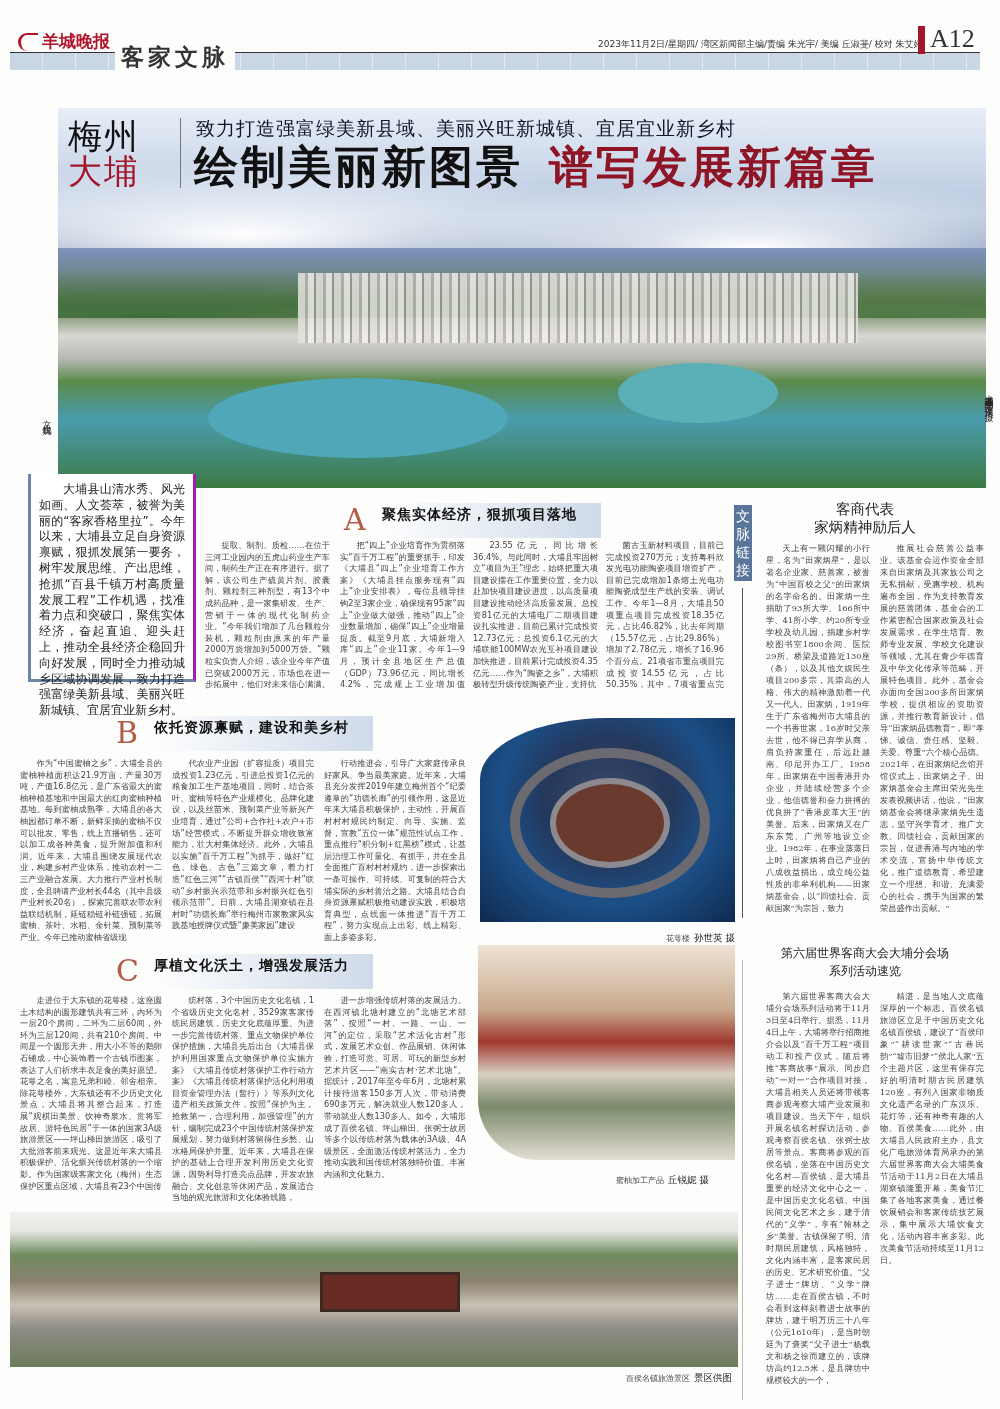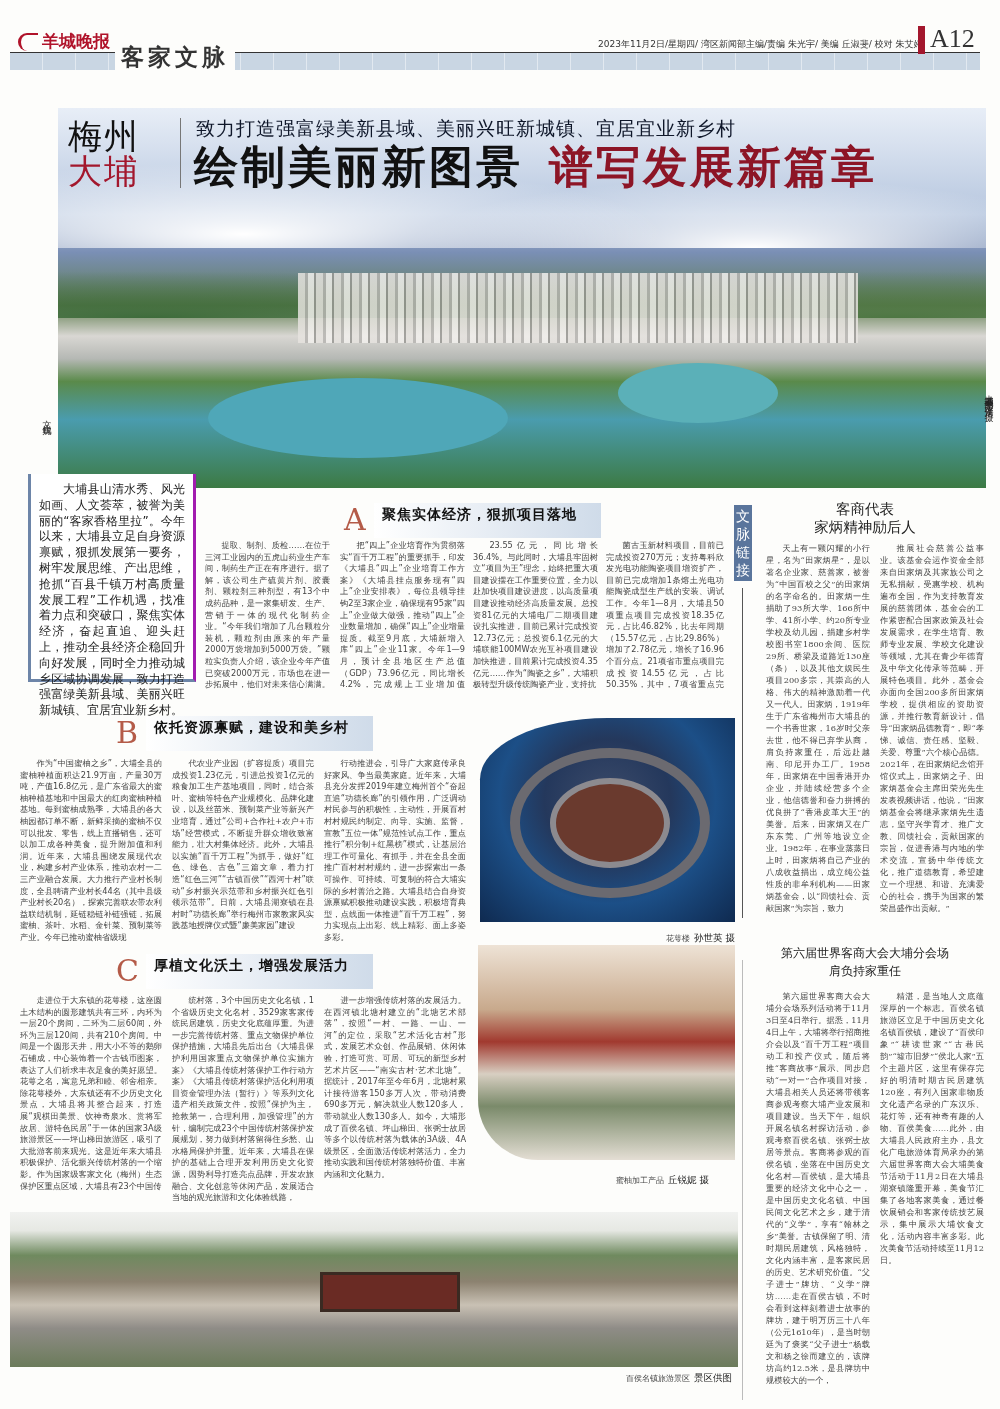--- a/index.html
+++ b/index.html
@@ -108,21 +108,21 @@
   <span class="sec-letter">B</span>
   <span class="sec-title">依托资源禀赋，建设和美乡村</span>
 </div>
 <div class="col" style="left:20px;top:758px;width:142px;height:190px">
     <p>作为“中国蜜柚之乡”，大埔全县的蜜柚种植面积达21.9万亩，产量30万吨，产值16.8亿元，是广东省最大的蜜柚种植基地和中国最大的红肉蜜柚种植基地。每到蜜柚成熟季，大埔县的各大柚园都订单不断，新鲜采摘的蜜柚不仅可以批发、零售，线上直播销售，还可以加工成各种美食，提升附加值和利润。近年来，大埔县围绕发展现代农业，构建乡村产业体系，推动农村一二三产业融合发展。大力推行产业村长制度，全县聘请产业村长44名（其中县级产业村长20名），探索完善联农带农利益联结机制，延链稳链补链强链，拓展蜜柚、茶叶、水稻、金针菜、预制菜等产业。今年已推动蜜柚省级现</p>
   </div>
 <div class="col" style="left:172px;top:758px;width:142px;height:190px">
     <p>代农业产业园（扩容提质）项目完成投资1.23亿元，引进总投资1亿元的粮食加工生产基地项目，同时，结合茶叶、蜜柚等特色产业规模化、品牌化建设，以及丝苗米、预制菜产业等新兴产业培育，通过“公司+合作社+农户+市场”经营模式，不断提升群众增收致富能力，壮大村集体经济。此外，大埔县以实施“百千万工程”为抓手，做好“红色、绿色、古色”三篇文章，着力打造“红色三河”“古镇百侯”“西河十村”联动“乡村振兴示范带和乡村振兴红色引领示范带”。日前，大埔县湖寮镇在县村时“功德长廊”举行梅州市家教家风实践基地授牌仪式暨“廉美家园”建设</p>
   </div>
 <div class="col" style="left:324px;top:758px;width:142px;height:190px">
-    <p>行动推进会，引导广大家庭传承良好家风、争当最美家庭。近年来，大埔县充分发挥2019年建立梅州首个“奋起直追“功德长廊”的引领作用，广泛调动村民参与的积极性，主动性，开展百村村村规民约制定、向导、实施、监督，宣教“五位一体”规范性试点工作，重点推行“积分制+红黑榜”模式，让基层治理工作可量化、有抓手，并在全县全面推广百村村村规约，进一步探索出一条可操作、可持续、可复制的符合大埔实际的乡村善治之路。大埔县结合自身资源禀赋积极推动建设实践，积极培育典型，点线面一体推进“百千万工程”，努力实现点上出彩、线上精彩、面上多姿多彩。</p>
+    <p>行动推进会，引导广大家庭传承良好家风、争当最美家庭。近年来，大埔县充分发挥2019年建立梅州首个“纪委遵章的“功德长廊”的引领作用，这是近年来大埔县积极保护，主动性，开展百村村村规民约制定、向导、实施、监督，宣教“五位一体”规范性试点工作，重点推行“积分制+红黑榜”模式，让基层治理工作可量化、有抓手，并在全县全面推广百村村村规约，进一步探索出一条可操作、可持续、可复制的符合大埔实际的乡村善治之路。大埔县结合自身资源禀赋积极推动建设实践，积极培育典型，点线面一体推进“百千万工程”，努力实现点上出彩、线上精彩、面上多姿多彩。</p>
   </div>
 
 <div class="sec-head" style="left:116px;top:955px">
   <span class="sec-letter">C</span>
   <span class="sec-title">厚植文化沃土，增强发展活力</span>
 </div>
 <div class="col" style="left:20px;top:995px;width:142px;height:210px">
     <p>走进位于大东镇的花萼楼，这座圆土木结构的圆形建筑共有三环，内环为一层20个房间，二环为二层60间，外环为三层120间，共有210个房间。中间是一个圆形天井，用大小不等的鹅卵石铺成，中心装饰着一个古钱币图案，表达了人们祈求丰衣足食的美好愿望。花萼之名，寓意兄弟和睦、邻舍相亲。除花萼楼外，大东镇还有不少历史文化景点，大埔县将其整合起来，打造展“观棋田美景、饮神奇泉水、赏将军故居、游特色民居”于一体的国家3A级旅游景区——坪山梯田旅游区，吸引了大批游客前来观光。这是近年来大埔县积极保护、活化振兴传统村落的一个缩影。作为国家级客家文化（梅州）生态保护区重点区域，大埔县有23个中国传</p>
   </div>
 <div class="col" style="left:172px;top:995px;width:142px;height:210px">
@@ -162,20 +162,20 @@
 </div>
 <div class="scol" style="left:766px;top:542px;width:104px;height:378px">
     <p>天上有一颗闪耀的小行星，名为“田家炳星”，是以著名企业家、慈善家，被誉为“中国百校之父”的田家炳的名字命名的。田家炳一生捐助了93所大学、166所中学、41所小学、约20所专业学校及幼儿园，捐建乡村学校图书室1800余间、医院29所、桥梁及道路近130座（条），以及其他文娱民生项目200多宗，其崇高的人格、伟大的精神激励着一代又一代人。田家炳，1919年生于广东省梅州市大埔县的一个书香世家，16岁时父亲去世，他不得已弃学从商，肩负持家重任，后远赴越南、印尼开办工厂。1958年，田家炳在中国香港开办企业，并陆续经营多个企业，他信德誉和奋力拼搏的优良拼了“香港皮革大王”的美誉。后来，田家炳又在广东东莞、广州等地设立企业。1982年，在事业蒸蒸日上时，田家炳将自己产业的八成收益捐出，成立纯公益性质的非牟利机构——田家炳基金会，以“回馈社会、贡献国家”为宗旨，致力</p>
   </div>
 <div class="scol" style="left:880px;top:542px;width:104px;height:378px">
     <p>推展社会慈善公益事业。该基金会运作资金全部来自田家炳及其家族公司之无私捐献，受惠学校、机构遍布全国，作为支持教育发展的慈善团体，基金会的工作紧密配合国家政策及社会发展需求，在学生培育、教师专业发展、学校文化建设等领域，尤其在青少年德育及中华文化传承等范畴，开展特色项目。此外，基金会亦面向全国200多所田家炳学校，提供相应的资助资源，并推行教育新设计，倡导“田家炳品德教育”，即“孝悌、诚信、责任感、坚毅、关爱、尊重”六个核心品德。2021年，在田家炳纪念馆开馆仪式上，田家炳之子、田家炳基金会主席田荣光先生发表视频讲话，他说，“田家炳基金会将继承家炳先生遗志，坚守兴学育才、推广文教、回馈社会，贡献国家的宗旨，促进香港与内地的学术交流，宣扬中华传统文化，推广道德教育，希望建立一个理想、和谐、充满爱心的社会，携手为国家的繁荣昌盛作出贡献。”</p>
   </div>
 
 <div class="side-head" style="left:730px;top:944px;font-size:12px">
   <div>第六届世界客商大会大埔分会场</div>
-  <div>肩负持家重任</div>
+  <div>系列活动速览</div>
 </div>
 <div class="scol" style="left:766px;top:990px;width:104px;height:410px">
     <p>第六届世界客商大会大埔分会场系列活动将于11月3日至4日举行。据悉，11月4日上午，大埔将举行招商推介会以及“百千万工程”项目动工和投产仪式，随后将推“客商故事”展示、同步启动“一对一”合作项目对接，大埔县相关人员还将带领客商参观考察大埔产业发展和项目建设。当天下午，组织开展名镇名村探访活动，参观考察百侯名镇、张弼士故居等景点。客商将参观的百侯名镇，坐落在中国历史文化名村—百侯镇，是大埔县重要的经济文化中心之一，是中国历史文化名镇、中国民间文化艺术之乡，建于清代的“义学”，享有“翰林之乡”美誉。古镇保留了明、清时期民居建筑，风格独特，文化内涵丰富，是客家民居的历史、艺术研究价值。“父子进士”牌坊、“义学”牌坊……走在百侯古镇，不时会看到这样刻着进士故事的牌坊，建于明万历三十八年（公元1610年），是当时朝廷为了褒奖“父子进士”杨载文和杨之徐而建立的，该牌坊高约12.5米，是县牌坊中规模较大的一个，</p>
   </div>
 <div class="scol" style="left:880px;top:990px;width:104px;height:410px">
     <p>精湛，是当地人文底蕴深厚的一个标志。百侯名镇旅游区立足于中国历史文化名镇百侯镇，建设了“百侯印象”“耕读世家”“古巷民韵”“墟市旧梦”“侯北人家”五个主题片区，这里有保存完好的明清时期古民居建筑120座，有列入国家非物质文化遗产名录的广东汉乐、花灯等，还有神奇有趣的人物、百侯美食……此外，由大埔县人民政府主办，县文化广电旅游体育局承办的第六届世界客商大会大埔美食节活动于11月2日在大埔县湖寮镇隆重开幕，美食节汇集了各地客家美食，通过餐饮展销会和客家传统技艺展示，集中展示大埔饮食文化，活动内容丰富多彩。此次美食节活动持续至11月12日。</p>
   </div>
 
 </body></html>

